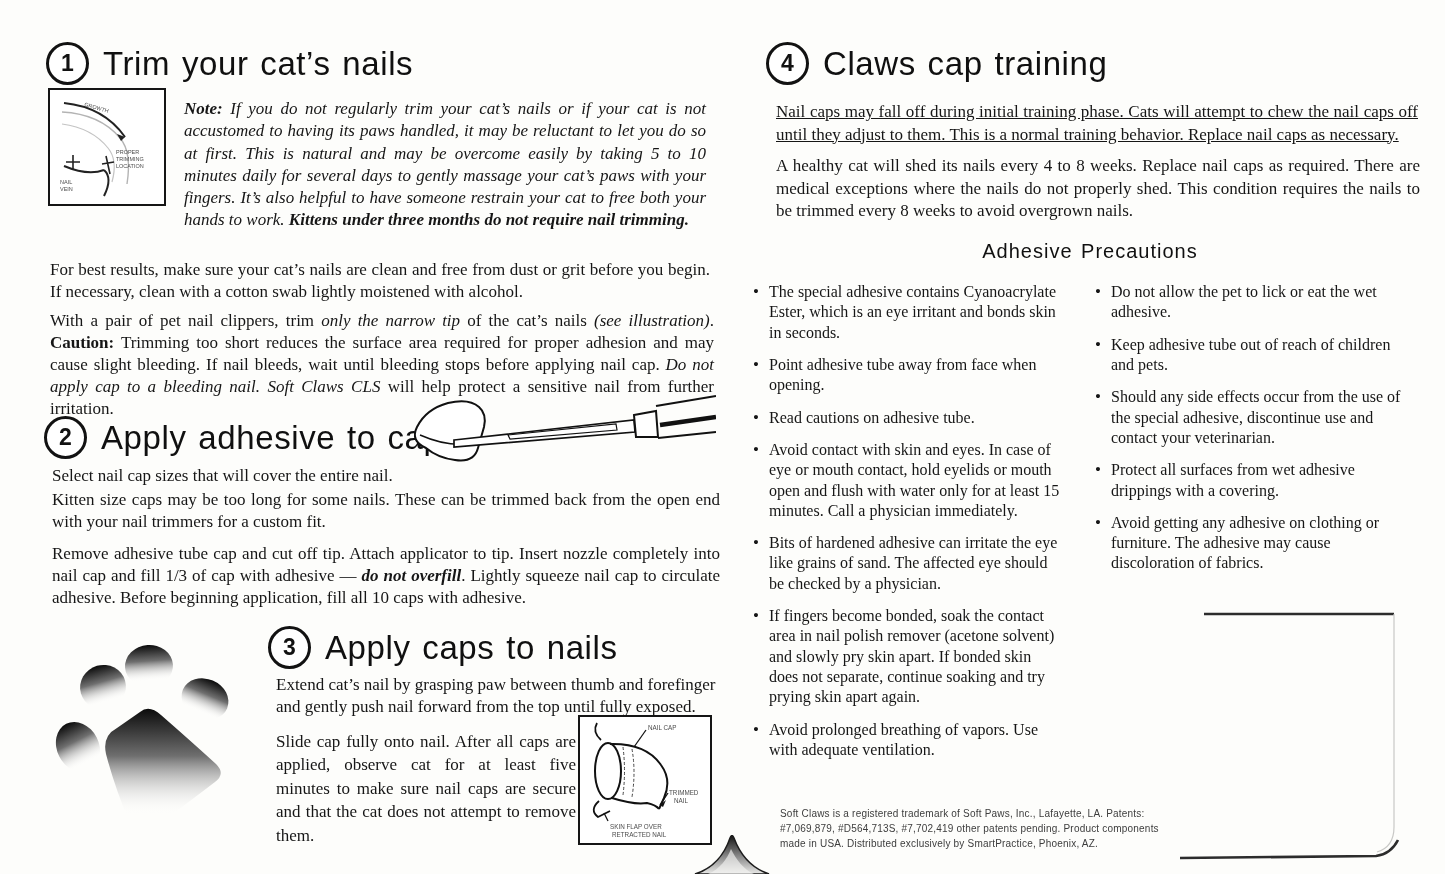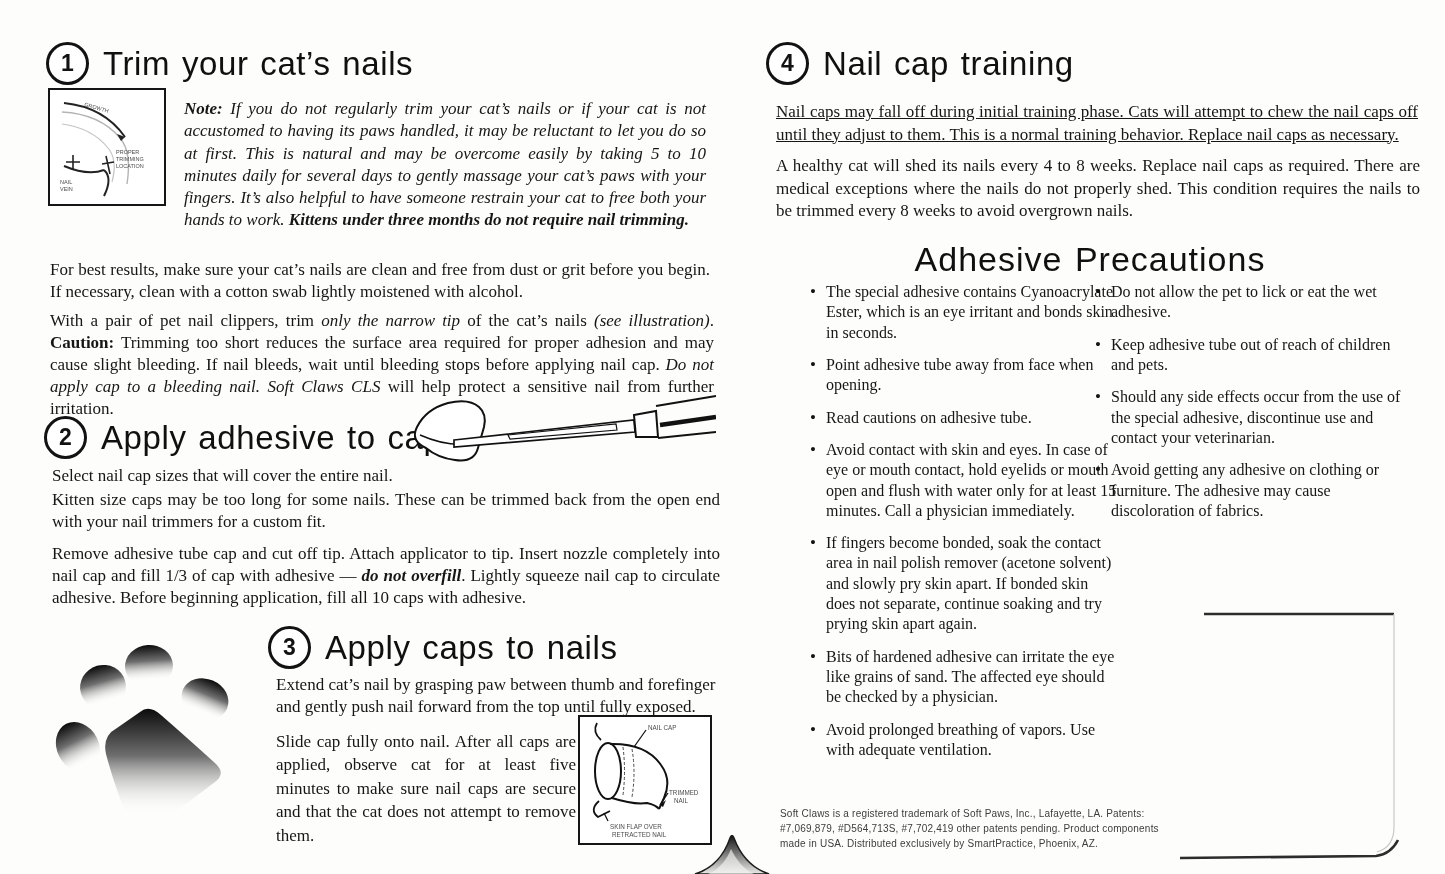--- a/index.html
+++ b/index.html
@@ -19,21 +19,21 @@
   .sec-title{
     font-family:"Liberation Sans",sans-serif;font-weight:400;
     font-size:33px;letter-spacing:.6px;word-spacing:2px;color:#101010;white-space:nowrap;
   }
   .body-text{font-size:17px;line-height:1.29;margin:8px;text-align:justify;}
   .body-text.noj{text-align:left;}
   .note{font-style:italic;line-height:1.31;}
   .note b{font-weight:700;}
   .framed{border:2.5px solid #151515;background:#fff;box-sizing:border-box;}
   .prec-title{
-    font-family:"Liberation Sans",sans-serif;font-weight:400;font-size:34px;
+    font-family:"Liberation Sans",sans-serif;font-weight:400;font-size:20px;
     letter-spacing:1px;word-spacing:2px;text-align:center;color:#101010;margin:0;
   }
   ul.bullets{list-style:none;margin:0;padding:0;font-size:16px;line-height:1.27;}
   ul.bullets li{position:relative;padding-left:17px;margin-bottom:12px;}
   ul.bullets li::before{content:"•";position:absolute;left:1px;top:-1px;font-size:17px;}
   .fineprint{
     font-family:"Liberation Sans",sans-serif;font-size:10px;line-height:1.5;
     color:#3d3d3d;margin:8px;letter-spacing:.2px;
   }
   .diagram-label{font-family:"Liberation Sans",sans-serif;fill:#4c4c4c;}
@@ -133,42 +133,43 @@
     <text class="diagram-label" x="68" y="13" font-size="6.3" fill="#222">NAIL CAP</text>
     <text class="diagram-label" x="89" y="78" font-size="6.3" fill="#222">TRIMMED</text>
     <text class="diagram-label" x="94" y="86" font-size="6.3" fill="#222">NAIL</text>
     <text class="diagram-label" x="30" y="112" font-size="6.3" fill="#222">SKIN FLAP OVER</text>
     <text class="diagram-label" x="32" y="120" font-size="6.3" fill="#222">RETRACTED NAIL</text>
   </svg>
 </div>
 
 <div class="sec-head abs" style="left:766px;top:42px;">
   <div class="num-circle">4</div>
-  <div class="sec-title">Nail cap training</div>
+  <div class="sec-title">Claws cap training</div>
 </div>
 
 <p class="body-text abs" style="left:768px;top:93px;width:642px;line-height:1.33;text-decoration:underline;">Nail caps may fall off during initial training phase. Cats will attempt to chew the nail caps off until they adjust to them. This is a normal training behavior. Replace nail caps as necessary.</p>
 <p class="body-text abs" style="left:768px;top:147px;width:644px;line-height:1.33;">A healthy cat will shed its nails every 4 to 8 weeks. Replace nail caps as required. There are medical exceptions where the nails do not properly shed. This condition requires the nails to be trimmed every 8 weeks to avoid overgrown nails.</p>
 
 <h2 class="prec-title abs" style="left:768px;top:240px;width:644px;">Adhesive Precautions</h2>
 
-<ul class="bullets abs" style="left:809px;top:282px;width:312px;">
+<ul class="bullets abs" style="left:752px;top:282px;width:312px;">
   <li>The special adhesive contains Cyanoacrylate Ester, which is an eye irritant and bonds skin in seconds.</li>
   <li>Point adhesive tube away from face when opening.</li>
   <li>Read cautions on adhesive tube.</li>
   <li>Avoid contact with skin and eyes. In case of eye or mouth contact, hold eyelids or mouth open and flush with water only for at least 15 minutes. Call a physician immediately.</li>
+  <li>Bits of hardened adhesive can irritate the eye like grains of sand. The affected eye should be checked by a physician.</li>
   <li>If fingers become bonded, soak the contact area in nail polish remover (acetone solvent) and slowly pry skin apart. If bonded skin does not separate, continue soaking and try prying skin apart again.</li>
-  <li>Bits of hardened adhesive can irritate the eye like grains of sand. The affected eye should be checked by a physician.</li>
   <li>Avoid prolonged breathing of vapors. Use with adequate ventilation.</li>
 </ul>
 
 <ul class="bullets abs" style="left:1094px;top:282px;width:316px;">
   <li>Do not allow the pet to lick or eat the wet adhesive.</li>
   <li>Keep adhesive tube out of reach of children and pets.</li>
   <li>Should any side effects occur from the use of the special adhesive, discontinue use and contact your veterinarian.</li>
+  <li>Protect all surfaces from wet adhesive drippings with a covering.</li>
   <li>Avoid getting any adhesive on clothing or furniture. The adhesive may cause discoloration of fabrics.</li>
 </ul>
 
 <svg class="abs" style="left:1180px;top:601px;" width="240" height="268" viewBox="0 0 240 268">
   <path d="M24 13 L214 13" stroke="#2c2c2c" stroke-width="2.6" fill="none"></path>
   <path d="M214 13 L214 226 Q214 246 197 251" stroke="#c8c8c6" stroke-width="1.2" fill="none"></path>
   <path d="M0 257 L196 255 Q211 253 218 239" stroke="#2c2c2c" stroke-width="2.6" fill="none"></path>
 </svg>
 
 <p class="fineprint abs" style="left:772px;top:798px;width:398px;">Soft Claws is a registered trademark of Soft Paws, Inc., Lafayette, LA. Patents: #7,069,879, #D564,713S, #7,702,419 other patents pending.  Product components made in USA. Distributed exclusively by SmartPractice, Phoenix, AZ.</p>

